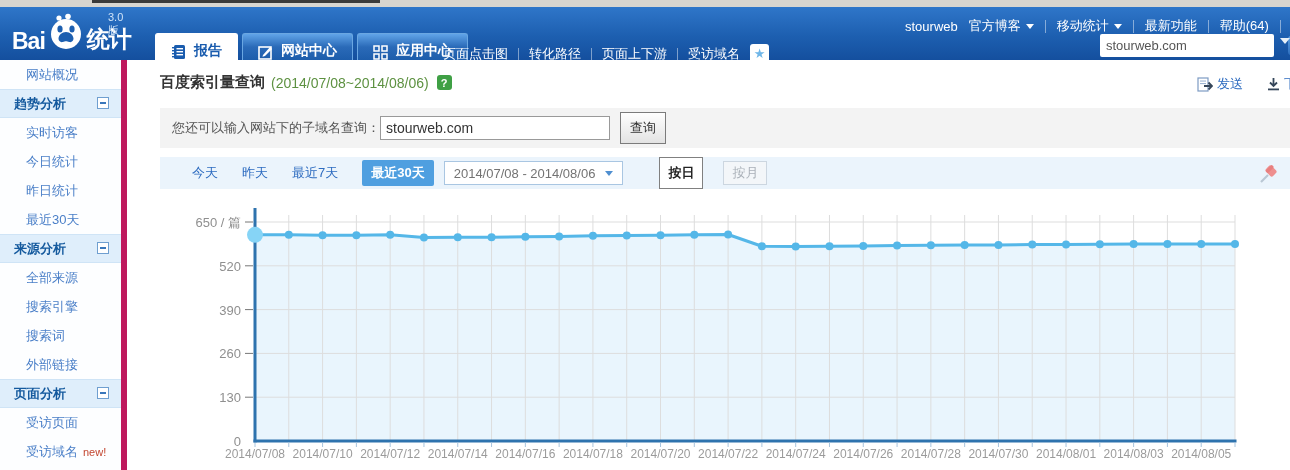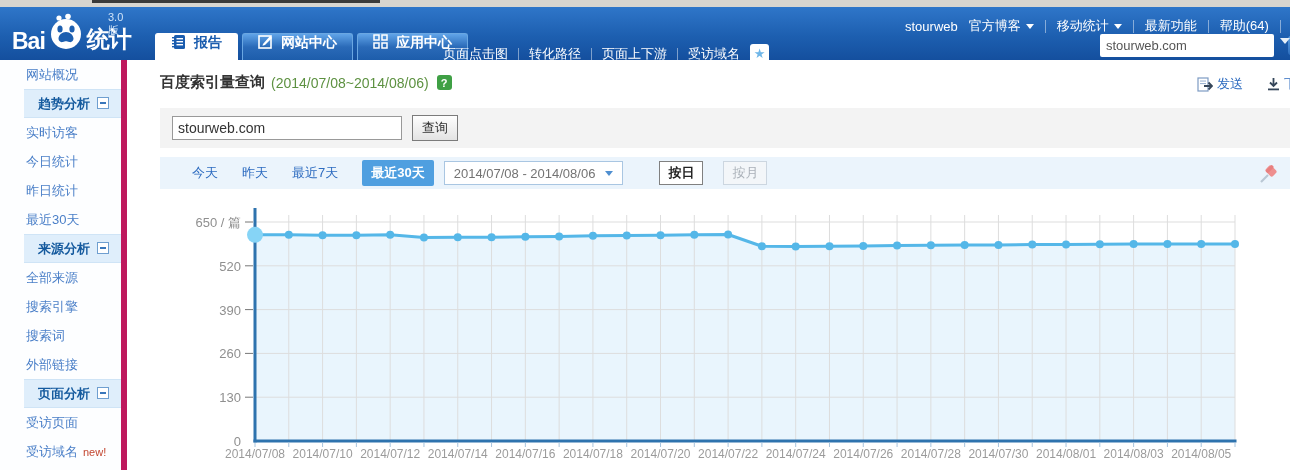--- a/index.html
+++ b/index.html
@@ -13,59 +13,59 @@
           background:linear-gradient(180deg,#2f76c9 0%,#1d5fb0 55%,#144f9e 100%);}
   .logo{position:absolute;left:12px;top:6px;display:flex;align-items:flex-end;color:#fff;}
   .logo .brand{font-size:23px;font-weight:bold;letter-spacing:-1px;}
   .logo .paw{margin:0 2px;}
   .logo .ver{position:absolute;left:96px;top:-2px;font-size:11px;color:#cfe3f8;}
   .user-menu{position:absolute;left:905px;top:10px;display:flex;align-items:center;gap:11px;color:#fff;font-size:13px;white-space:nowrap;}
   .user-menu .sep{width:1px;height:13px;background:rgba(255,255,255,.45);}
   .menu-item{cursor:pointer;display:flex;align-items:center;}
   .caret{display:inline-block;width:0;height:0;border-left:4px solid transparent;border-right:4px solid transparent;border-top:5px solid #fff;margin-left:5px;}
   .tabs{position:absolute;left:155px;top:26px;display:flex;gap:4px;height:27px;}
-  .tab{display:flex;align-items:flex-start;gap:8px;padding:0 15px;color:#fff;font-size:14px;font-weight:bold;
+  .tab{display:flex;align-items:flex-end;gap:8px;padding:0 15px;color:#fff;font-size:14px;font-weight:bold;
        background:linear-gradient(180deg,#60a4e8,#2a6ab8 50%,#1d5dab);border:1px solid #6aa7e2;border-bottom:none;
        border-radius:3px 3px 0 0;cursor:pointer;white-space:nowrap;}
   .tab.active{background:#fff;color:#1a5cae;border-color:#fff;}
   .subnav{position:absolute;left:443px;top:33px;height:27px;display:flex;align-items:center;gap:10px;color:#fff;font-size:13px;white-space:nowrap;}
   .subnav .sep{width:1px;height:12px;background:rgba(255,255,255,.45);}
   .subnav .link{cursor:pointer;}
   .star-badge{width:19px;height:19px;background:#fff;border-radius:3px;display:flex;align-items:center;justify-content:center;color:#6fb6e8;font-size:13px;cursor:pointer;}
   .site-selector{position:absolute;left:1100px;top:27px;width:174px;height:23px;background:#fff;border-radius:2px;display:flex;align-items:center;}
   .site-selector input{border:none;outline:none;flex:1;padding:0 6px;font-size:13px;color:#555;background:transparent;font-family:inherit;}
   .check-btn{width:19px;height:19px;margin-right:2px;border-radius:3px;background:linear-gradient(#5a9de0,#2f6fbe);color:#fff;
              display:flex;align-items:center;justify-content:center;font-size:12px;cursor:pointer;flex:none;}
   .selector-caret{position:absolute;left:1280px;top:31px;width:0;height:0;border-left:5px solid transparent;border-right:5px solid transparent;border-top:6px solid #e8f0f8;}
   
   .sidebar{position:absolute;left:0;top:60px;width:127px;bottom:0;background:#fdfeff;border-right:6px solid #be185d;font-size:13px;box-sizing:border-box;}
   .side-link{height:29px;line-height:29px;padding-left:26px;color:#4a7fc8;cursor:pointer;white-space:nowrap;}
   .side-header{height:27px;line-height:27px;padding-left:14px;color:#155a9e;font-weight:bold;background:#dfeefb;
-               border-top:1px solid #cfe4f6;border-bottom:1px solid #cfe4f6;position:relative;cursor:pointer;margin-left:24px;}
+               border-top:1px solid #cfe4f6;border-bottom:1px solid #cfe4f6;position:relative;cursor:pointer;}
   .collapse-box{position:absolute;right:12px;top:7px;width:12px;height:12px;border:1px solid #6f9fd0;background:#fff;box-sizing:border-box;}
   .collapse-box i{display:block;width:6px;height:2px;background:#3a77bb;margin:4px auto 0;}
   .new-flag{color:#c2452f;font-size:11px;margin-left:5px;}
   
   .page-title-row{position:absolute;left:160px;top:73px;display:flex;align-items:center;gap:6px;white-space:nowrap;}
   .page-title{font-size:15px;font-weight:bold;color:#333;}
   .title-range{font-size:14px;color:#5d9141;}
   .help-icon{width:15px;height:15px;background:#3fa045;color:#fff;border-radius:3px;font-size:11px;font-weight:bold;
              display:flex;align-items:center;justify-content:center;cursor:pointer;margin-left:2px;}
   .actions{position:absolute;left:1197px;top:75px;display:flex;gap:24px;color:#2e6cc0;font-size:13px;white-space:nowrap;}
   .action{display:flex;align-items:center;gap:4px;cursor:pointer;}
   .query-band{position:absolute;left:160px;top:108px;width:1130px;height:40px;background:#f3f3f3;display:flex;align-items:center;padding-left:12px;box-sizing:border-box;}
   .query-label{color:#555;font-size:13px;}
   .query-input{width:218px;height:22px;border:1px solid #999;font-size:14px;color:#333;padding:0 5px;margin-right:10px;background:#fff;font-family:inherit;}
-  .query-btn{height:26px;padding:0 9px;font-size:13px;color:#333;background:linear-gradient(#fefefe,#e3e3e3);border:1px solid #7b7b7b;cursor:pointer;font-family:inherit;}
+  .query-btn{height:32px;padding:0 9px;font-size:13px;color:#333;background:linear-gradient(#fefefe,#e3e3e3);border:1px solid #7b7b7b;cursor:pointer;font-family:inherit;}
   .filter-band{position:absolute;left:160px;top:157px;width:1130px;height:32px;background:#ebf4fc;display:flex;align-items:center;padding-left:32px;box-sizing:border-box;font-size:13px;}
   .quick-link{color:#2e6cc0;margin-right:24px;cursor:pointer;}
   .quick-active{background:#4f9fe0;color:#fff;font-weight:bold;padding:4px 9px;border-radius:2px;margin-right:10px;cursor:pointer;}
   .range-select{display:flex;align-items:center;gap:10px;background:#fff;border:1px solid #a9c6e2;height:22px;padding:0 9px;color:#737373;margin-right:36px;cursor:pointer;}
   .range-caret{width:0;height:0;border-left:4px solid transparent;border-right:4px solid transparent;border-top:5px solid #4f8fd0;}
-  .gran-day{height:24px;padding:0 8px;background:#fff;border:1px solid #808080;font-weight:bold;color:#222;font-size:13px;cursor:pointer;font-family:inherit;}
+  .gran-day{height:32px;padding:0 8px;background:#fff;border:1px solid #808080;font-weight:bold;color:#222;font-size:13px;cursor:pointer;font-family:inherit;}
   .gran-month{height:24px;padding:0 8px;background:#f3f6f9;border:1px solid #ccd6e0;color:#a9b0b8;font-size:13px;margin-left:20px;cursor:default;font-family:inherit;}
   .pin{position:absolute;right:10px;top:6px;cursor:pointer;}
   .chart{position:absolute;left:145px;top:200px;width:1145px;height:268px;}
 </style>
 </head>
 <body>
 
 <div class="browser-strip">
   <div class="tab-edge"></div>
 </div>
@@ -214,20 +214,21 @@
   <span class="action">
     <svg width="13" height="14" viewBox="0 0 13 14">
       <path d="M6.5 1 L6.5 8 M3 5.5 L6.5 9 L10 5.5" stroke="#35465a" stroke-width="1.8" fill="none"></path>
       <rect x="1" y="11.5" width="11" height="1.8" fill="#35465a"></rect>
     </svg>
     <span>下载</span>
   </span>
 </div>
 
 <div class="query-band">
+  <span class="query-label">您还可以输入网站下的子域名查询：</span>
   <input type="text" class="query-input" value="stourweb.com" style="">
   <button class="query-btn">查询</button>
 </div>
 
 <div class="filter-band">
   <span class="quick-link">今天</span>
   <span class="quick-link">昨天</span>
   <span class="quick-link">最近7天</span>
   <span class="quick-active">最近30天</span>
   <span class="range-select">

